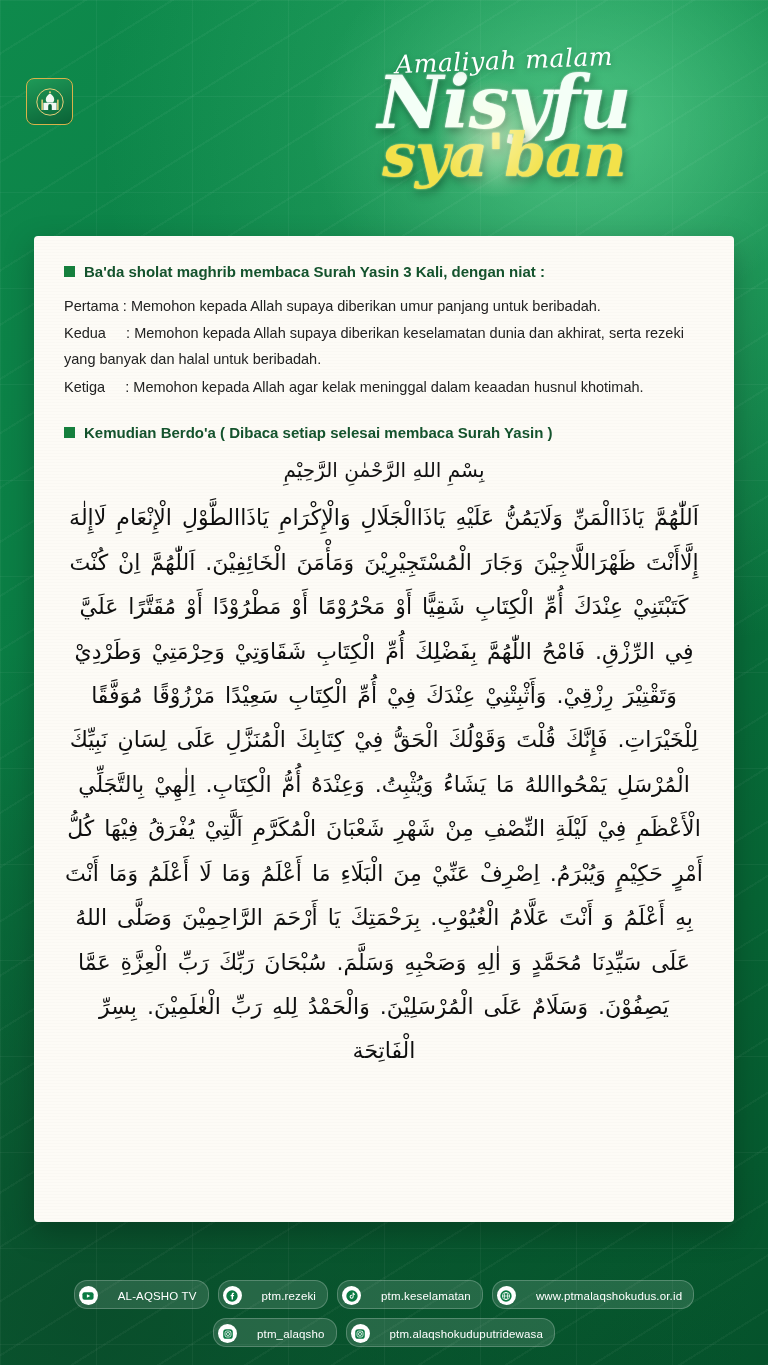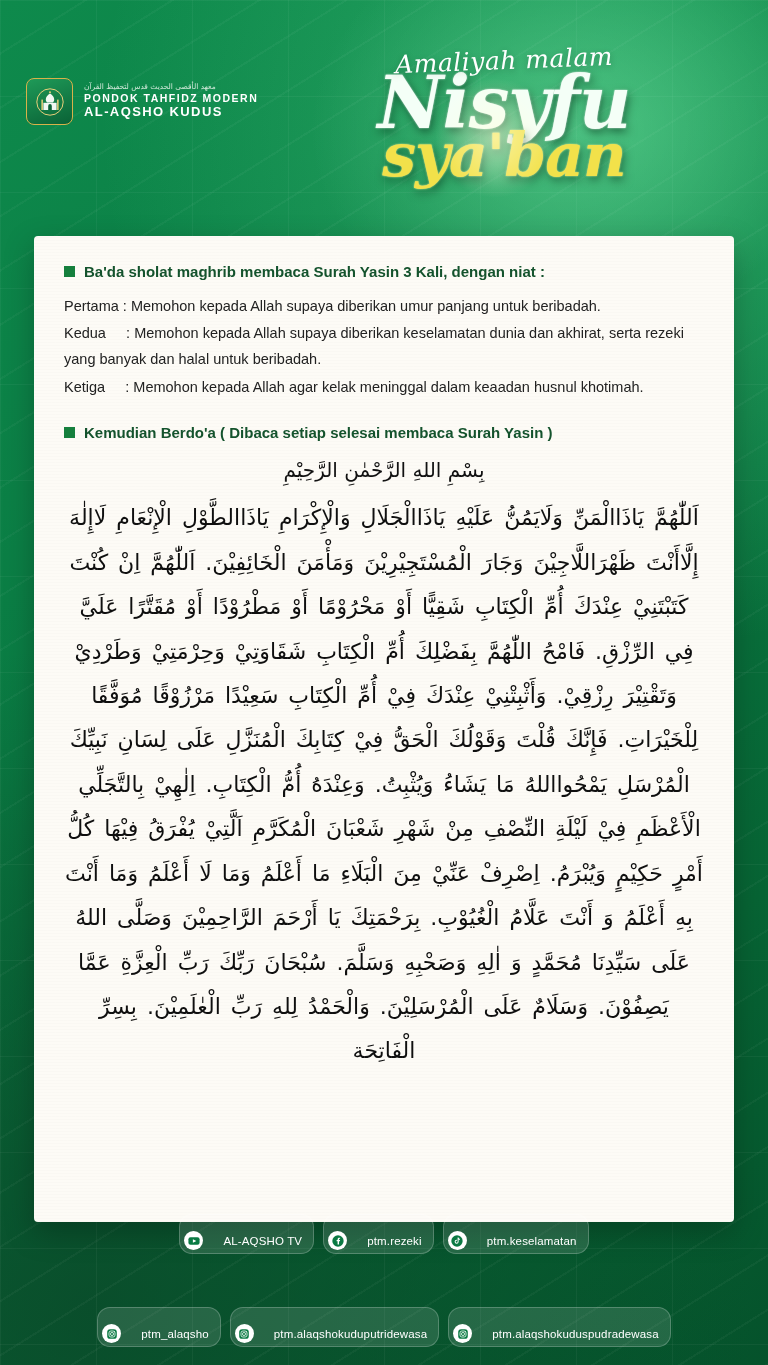--- a/index.html
+++ b/index.html
@@ -230,22 +230,21 @@
     gap: 9px;
     flex-wrap: nowrap;
   }
   .fitem {
     display: flex;
     align-items: center;
     gap: 20px;
     background: rgba(255,255,255,0.12);
     border: 1px solid rgba(255,255,255,0.22);
     border-radius: 13px;
-    padding: 16px 11px 3px 4px;
-    margin-top: 44px;
+    padding: 5px 11px 3px 4px;
   }
   .fbadge {
     width: 19px; height: 19px;
     border-radius: 50%;
     background: #ffffff;
     display: flex;
     align-items: center;
     justify-content: center;
     flex: none;
   }
@@ -272,25 +271,20 @@
     <div class="logo">
       <svg width="30" height="30" viewBox="0 0 30 30" aria-hidden="true">
         <circle cx="15" cy="15" r="13.2" fill="none" stroke="#e8cf7a" stroke-width="1"></circle>
         <path d="M15 6.5c2.6 1.6 4.2 3.6 4.2 6.1 0 1.2-.5 2.2-1.3 3h-5.8c-.8-.8-1.3-1.8-1.3-3 0-2.5 1.6-4.5 4.2-6.1z" fill="#f2f8f3"></path>
         <rect x="8.4" y="15.8" width="13.2" height="7.2" fill="#f2f8f3"></rect>
         <rect x="6.4" y="12.6" width="1.5" height="10.4" fill="#e8cf7a"></rect>
         <rect x="22.1" y="12.6" width="1.5" height="10.4" fill="#e8cf7a"></rect>
         <path d="M13.2 23v-4.1a1.8 1.8 0 0 1 3.6 0V23z" fill="#0a6236"></path>
         <circle cx="15" cy="5.2" r="1" fill="#e8cf7a"></circle>
       </svg>
-    </div>
-    <div class="brand-text">
-      <div class="brand-arabic">معهد الأقصى الحديث قدس لتحفيظ القرآن</div>
-      <div class="brand-l1">PONDOK TAHFIDZ MODERN</div>
-      <div class="brand-l2">AL-AQSHO KUDUS</div>
     </div>
   </div>
 
   <div class="title-wrap">
     <div class="title-flare"></div>
     <div class="title-script">Amaliyah malam</div>
     <div class="title-main">Nisyfu</div>
     <div class="title-sub">sya'ban</div>
   </div>
 </div>
@@ -350,20 +344,31 @@
     <div class="fitem">
       <span class="fbadge">
         <svg width="12" height="12" viewBox="0 0 14 14" aria-hidden="true">
           <circle cx="7" cy="7" r="6.6" fill="#0a7a43"></circle>
           <path d="M7.7 2.9h1.2c.1.9.65 1.5 1.5 1.6v1.2c-.55 0-1.05-.18-1.5-.5v2.6a2.35 2.35 0 1 1-2.35-2.35c.13 0 .26.01.38.04v1.25a1.15 1.15 0 1 0 .77 1.08z" fill="#ffffff"></path>
         </svg>
       </span>
       <span class="ftext">ptm.keselamatan</span>
     </div>
 
+    <div class="fitem">
+      <span class="fbadge">
+        <svg width="12" height="12" viewBox="0 0 14 14" aria-hidden="true">
+          <circle cx="7" cy="7" r="6.6" fill="#0a7a43"></circle>
+          <circle cx="7" cy="7" r="4.3" fill="none" stroke="#ffffff" stroke-width="0.9"></circle>
+          <ellipse cx="7" cy="7" rx="1.9" ry="4.3" fill="none" stroke="#ffffff" stroke-width="0.9"></ellipse>
+          <line x1="2.7" y1="7" x2="11.3" y2="7" stroke="#ffffff" stroke-width="0.9"></line>
+        </svg>
+      </span>
+      <span class="ftext">www.ptmalaqshokudus.or.id</span>
+    </div>
   </div>
 
   <div class="frow">
     <div class="fitem">
       <span class="fbadge">
         <svg width="12" height="12" viewBox="0 0 14 14" aria-hidden="true">
           <rect x="1.4" y="1.4" width="11.2" height="11.2" rx="3.4" fill="#0a7a43"></rect>
           <rect x="3.5" y="3.5" width="7" height="7" rx="2.2" fill="none" stroke="#ffffff" stroke-width="0.9"></rect>
           <circle cx="7" cy="7" r="1.8" fill="none" stroke="#ffffff" stroke-width="0.9"></circle>
           <circle cx="9.6" cy="4.4" r="0.6" fill="#ffffff"></circle>
@@ -377,25 +382,14 @@
         <svg width="12" height="12" viewBox="0 0 14 14" aria-hidden="true">
           <rect x="1.4" y="1.4" width="11.2" height="11.2" rx="3.4" fill="#0a7a43"></rect>
           <rect x="3.5" y="3.5" width="7" height="7" rx="2.2" fill="none" stroke="#ffffff" stroke-width="0.9"></rect>
           <circle cx="7" cy="7" r="1.8" fill="none" stroke="#ffffff" stroke-width="0.9"></circle>
           <circle cx="9.6" cy="4.4" r="0.6" fill="#ffffff"></circle>
         </svg>
       </span>
       <span class="ftext">ptm.alaqshokuduputridewasa</span>
     </div>
 
-    <div class="fitem">
-      <span class="fbadge">
-        <svg width="12" height="12" viewBox="0 0 14 14" aria-hidden="true">
-          <rect x="1.4" y="1.4" width="11.2" height="11.2" rx="3.4" fill="#0a7a43"></rect>
-          <rect x="3.5" y="3.5" width="7" height="7" rx="2.2" fill="none" stroke="#ffffff" stroke-width="0.9"></rect>
-          <circle cx="7" cy="7" r="1.8" fill="none" stroke="#ffffff" stroke-width="0.9"></circle>
-          <circle cx="9.6" cy="4.4" r="0.6" fill="#ffffff"></circle>
-        </svg>
-      </span>
-      <span class="ftext">ptm.alaqshokuduspudradewasa</span>
-    </div>
   </div>
 </div>
 
 </body></html>

